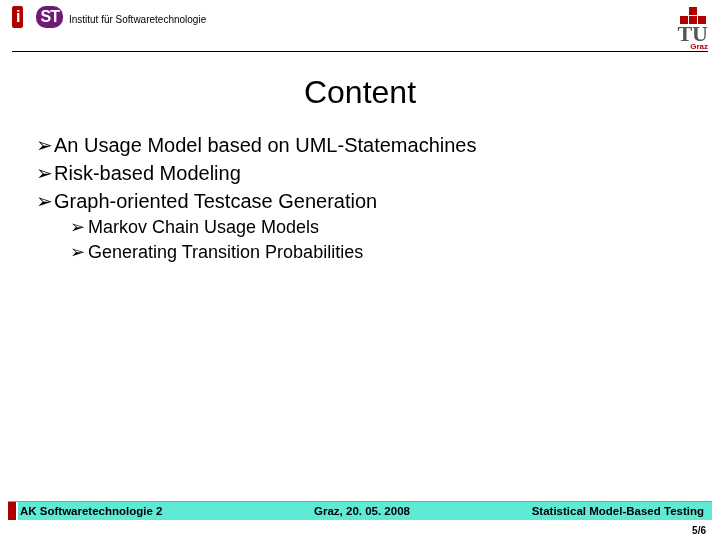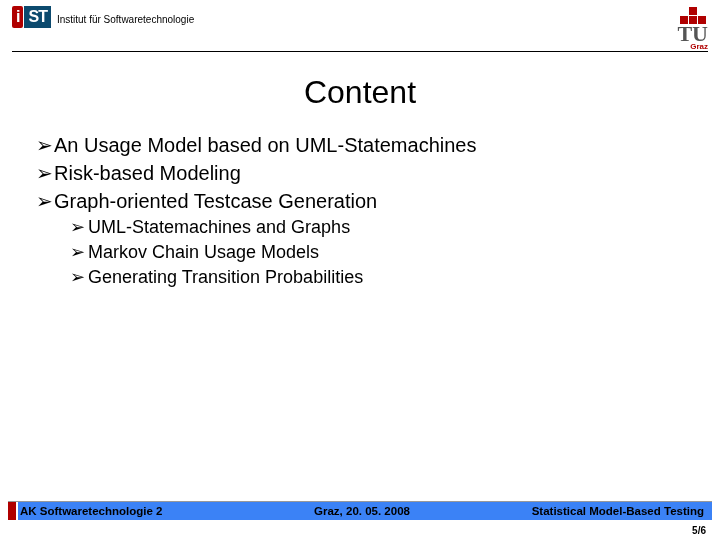--- a/index.html
+++ b/index.html
@@ -3,21 +3,21 @@
 <meta charset="utf-8">
 <style>
   * { margin: 0; padding: 0; box-sizing: border-box; }
   body { width: 720px; height: 540px; background: #fff; font-family: Arial, sans-serif; position: relative; overflow: hidden; }
 
   .header { display: flex; justify-content: space-between; align-items: flex-start; padding: 6px 12px 0 12px; }
   .header-left { display: flex; align-items: flex-end; }
   .ist-logo { display: flex; align-items: center; height: 22px; }
   .ist-box { display: inline-flex; font-weight: bold; font-size: 16px; letter-spacing: -1px; line-height: 22px; }
   .ist-i { background: #b00000; color: #fff; padding: 0 4px; border-radius: 2px; margin-right: 1px; }
-  .ist-st { background: #0c4a6e; color: #fff; padding: 0 4px; border-radius: 0; }
+  .ist-st { background: #701a75; color: #fff; padding: 0 4px; border-radius: 10px; margin-left: 12px; }
   .inst-name { font-size: 10px; margin-left: 6px; padding-bottom: 3px; }
   .header-rule { border: none; border-top: 1px solid #000; margin: 0 12px; }
 
   .tu-logo { display: flex; align-items: flex-end; flex-direction: column; }
   .tu-sq-wrap { display: flex; flex-direction: column; align-items: center; margin-right: 2px; }
   .tu-row { display: flex; }
   .tu-sq { width: 8px; height: 8px; background: #b00000; margin: 0.5px; }
   .tu-text { font-family: Georgia, serif; font-size: 22px; font-weight: bold; color: #555; line-height: 20px; }
   .tu-graz { font-size: 8px; color: #b00000; font-weight: bold; text-align: right; margin-top: -2px; }
 
@@ -26,21 +26,21 @@
   .content { padding: 0 22px; }
   ul { list-style: none; }
   .lvl1 > li { font-size: 20px; color: #000; margin: 4px 14px; }
   .lvl2 { margin-left: 34px; margin-top: 2px; margin-bottom: 4px; }
   .lvl2 > li { font-size: 18px; color: #000; margin: 3px 0; }
   .bullet { display: inline-block; width: 18px; }
 
   .footer { position: absolute; left: 0; right: 0; bottom: 20px; }
   .footer-bar { display: flex; margin: 0 8px; border-top: 1px solid #999; font-size: 11.5px; font-weight: bold; }
   .footer-red { width: 8px; background: #b00000; height: 18px; margin-right: 2px; }
-  .footer-cells { display: flex; flex: 1; align-items: center; height: 18px; background: #3b82f6; }
+  .footer-cells { display: flex; flex: 1; align-items: center; height: 18px; background: #5eead4; }
   .fc-left { flex: 1; text-align: left; padding-left: 2px; }
   .fc-mid { flex: 1; text-align: center; }
   .fc-right { flex: 1; text-align: right; padding-right: 8px; }
   .pagenum { position: absolute; right: 14px; bottom: -16px; font-size: 10px; font-weight: bold; }
 </style>
 </head>
 <body>
 
 <div class="header">
   <div class="header-left">
@@ -73,21 +73,20 @@
 
 <h1 class="title">Content</h1>
 
 <div class="content">
   <ul class="lvl1">
     <li><span class="bullet">➢</span><span>An Usage Model based on UML-Statemachines</span></li>
     <li><span class="bullet">➢</span><span>Risk-based Modeling</span>
     </li>
     <li><span class="bullet">➢</span><span>Graph-oriented Testcase Generation</span>
       <ul class="lvl2">
-        <li><span class="bullet">➢</span><span>UML-Statemachines and Graphs</span></li>
         <li><span class="bullet">➢</span><span>Markov Chain Usage Models</span></li>
         <li><span class="bullet">➢</span><span>Generating Transition Probabilities</span></li>
       </ul>
     </li>
   </ul>
 </div>
 
 <div class="footer">
   <div class="footer-bar">
     <div class="footer-red"></div>

